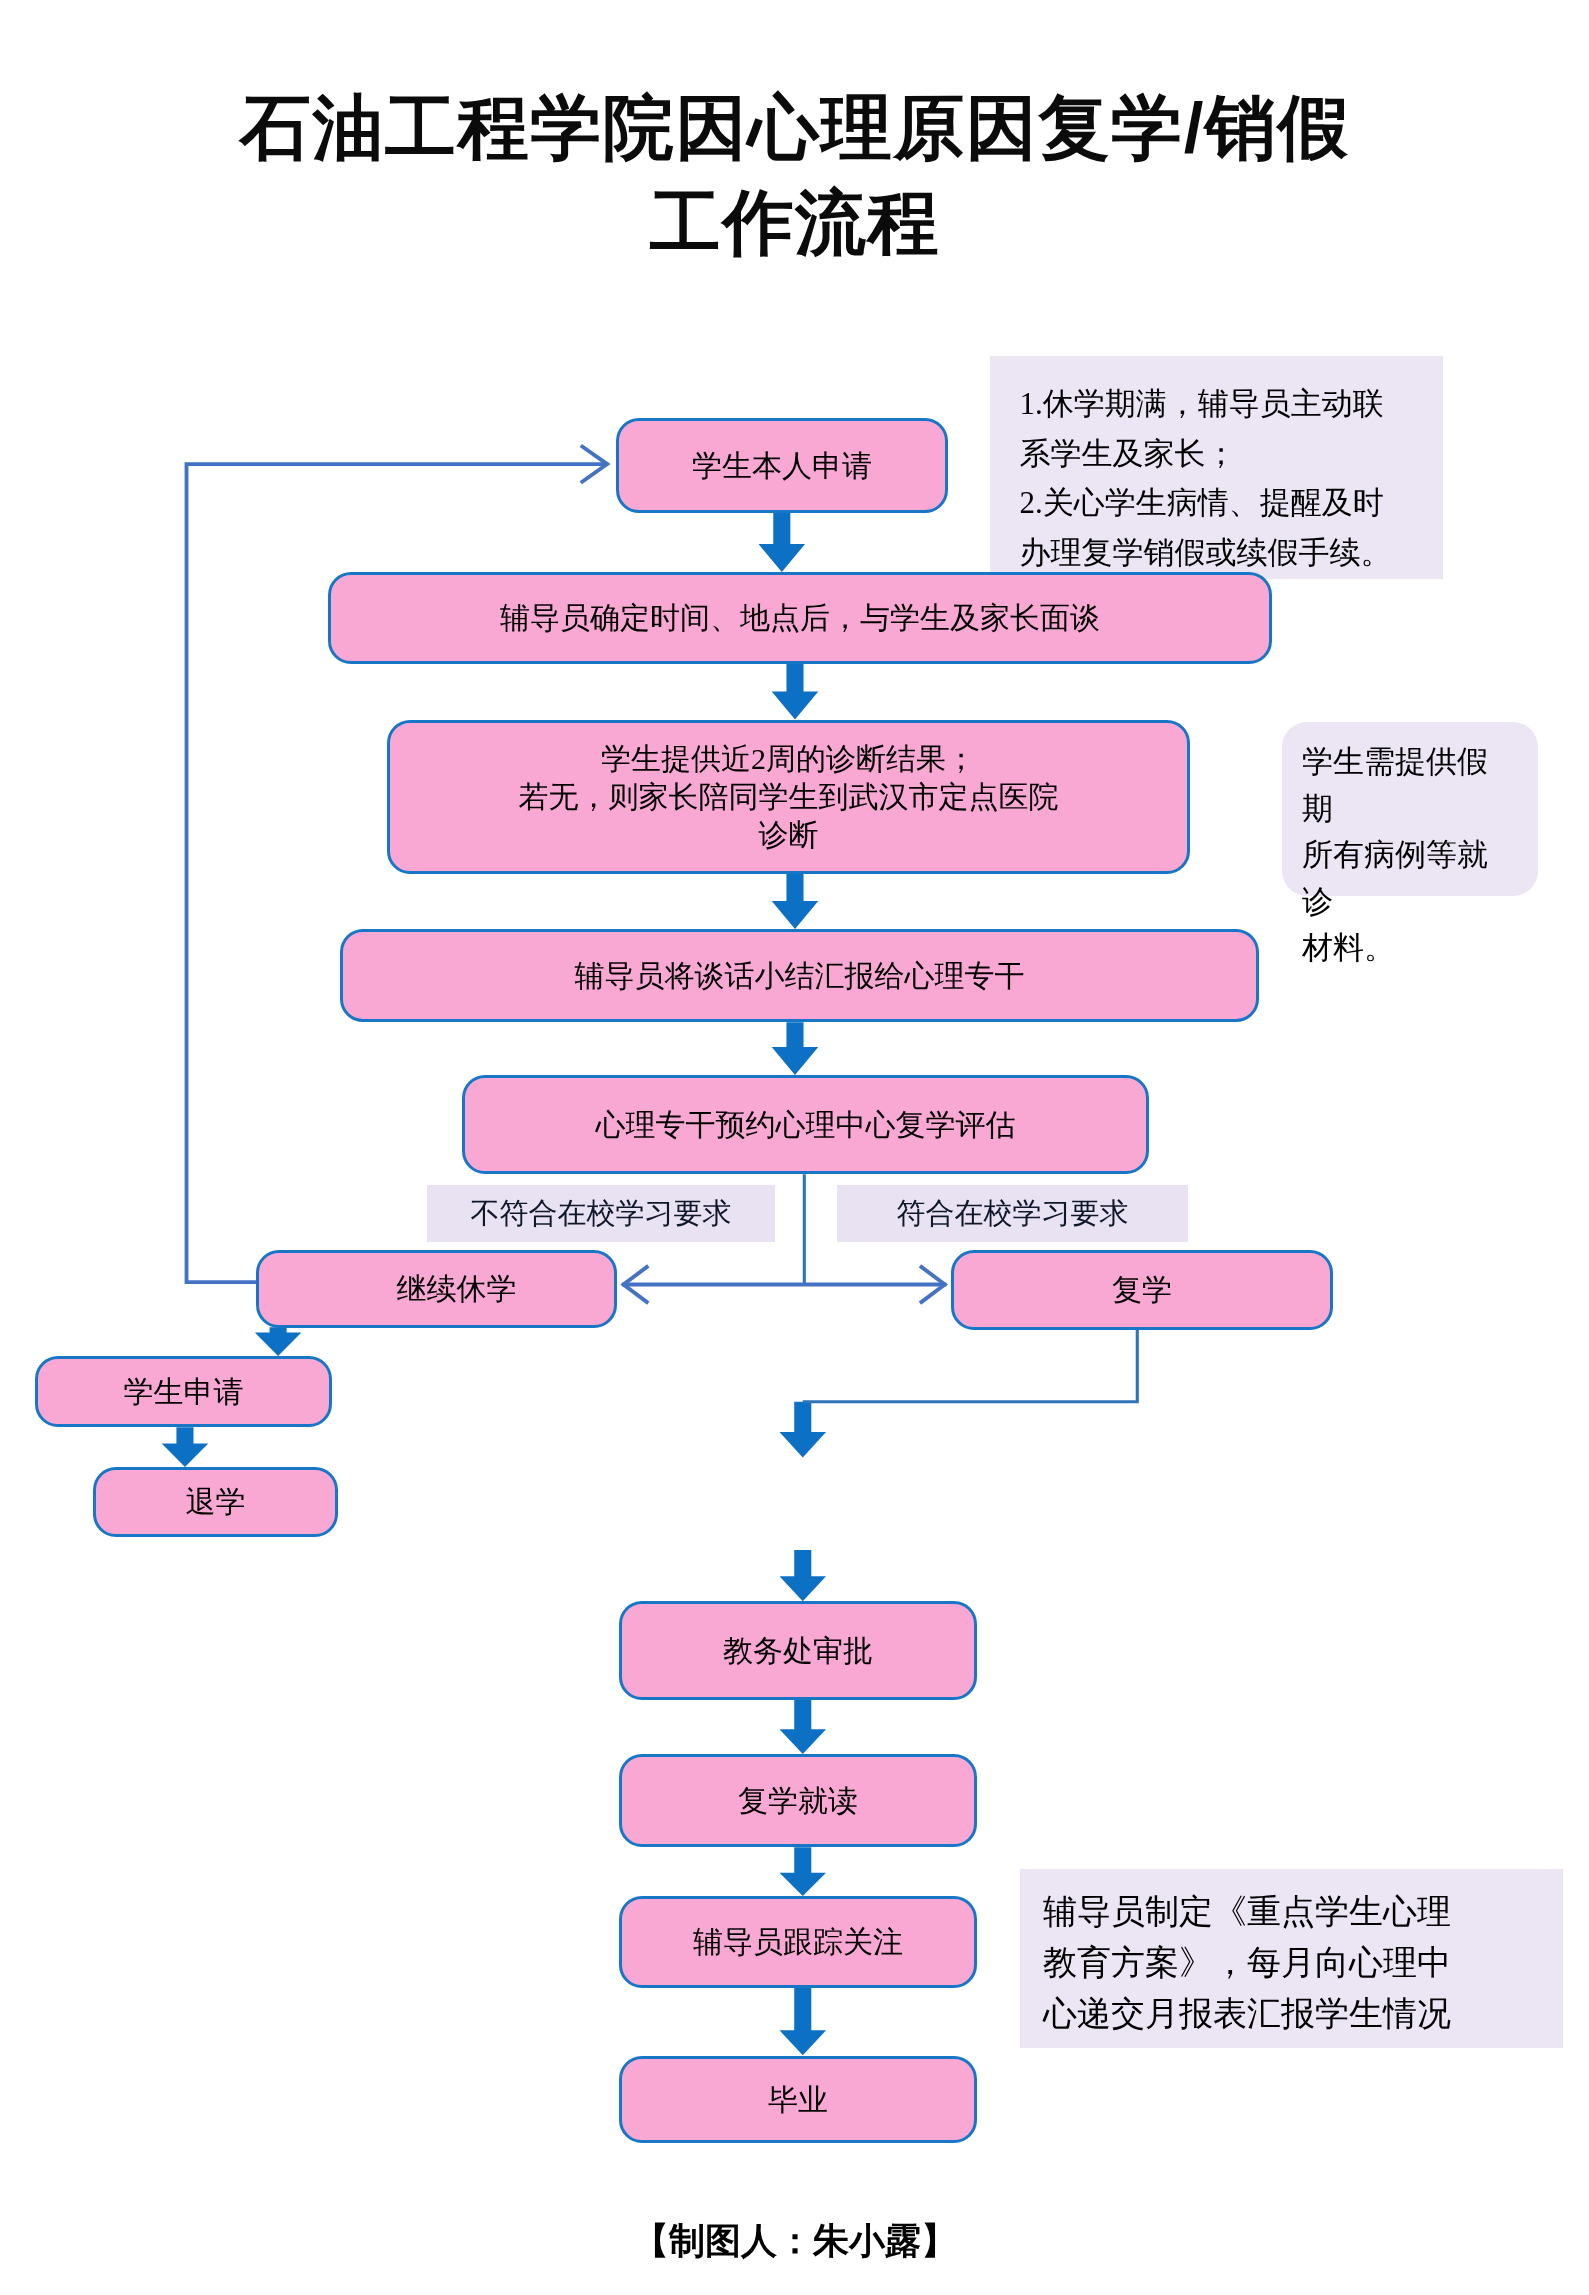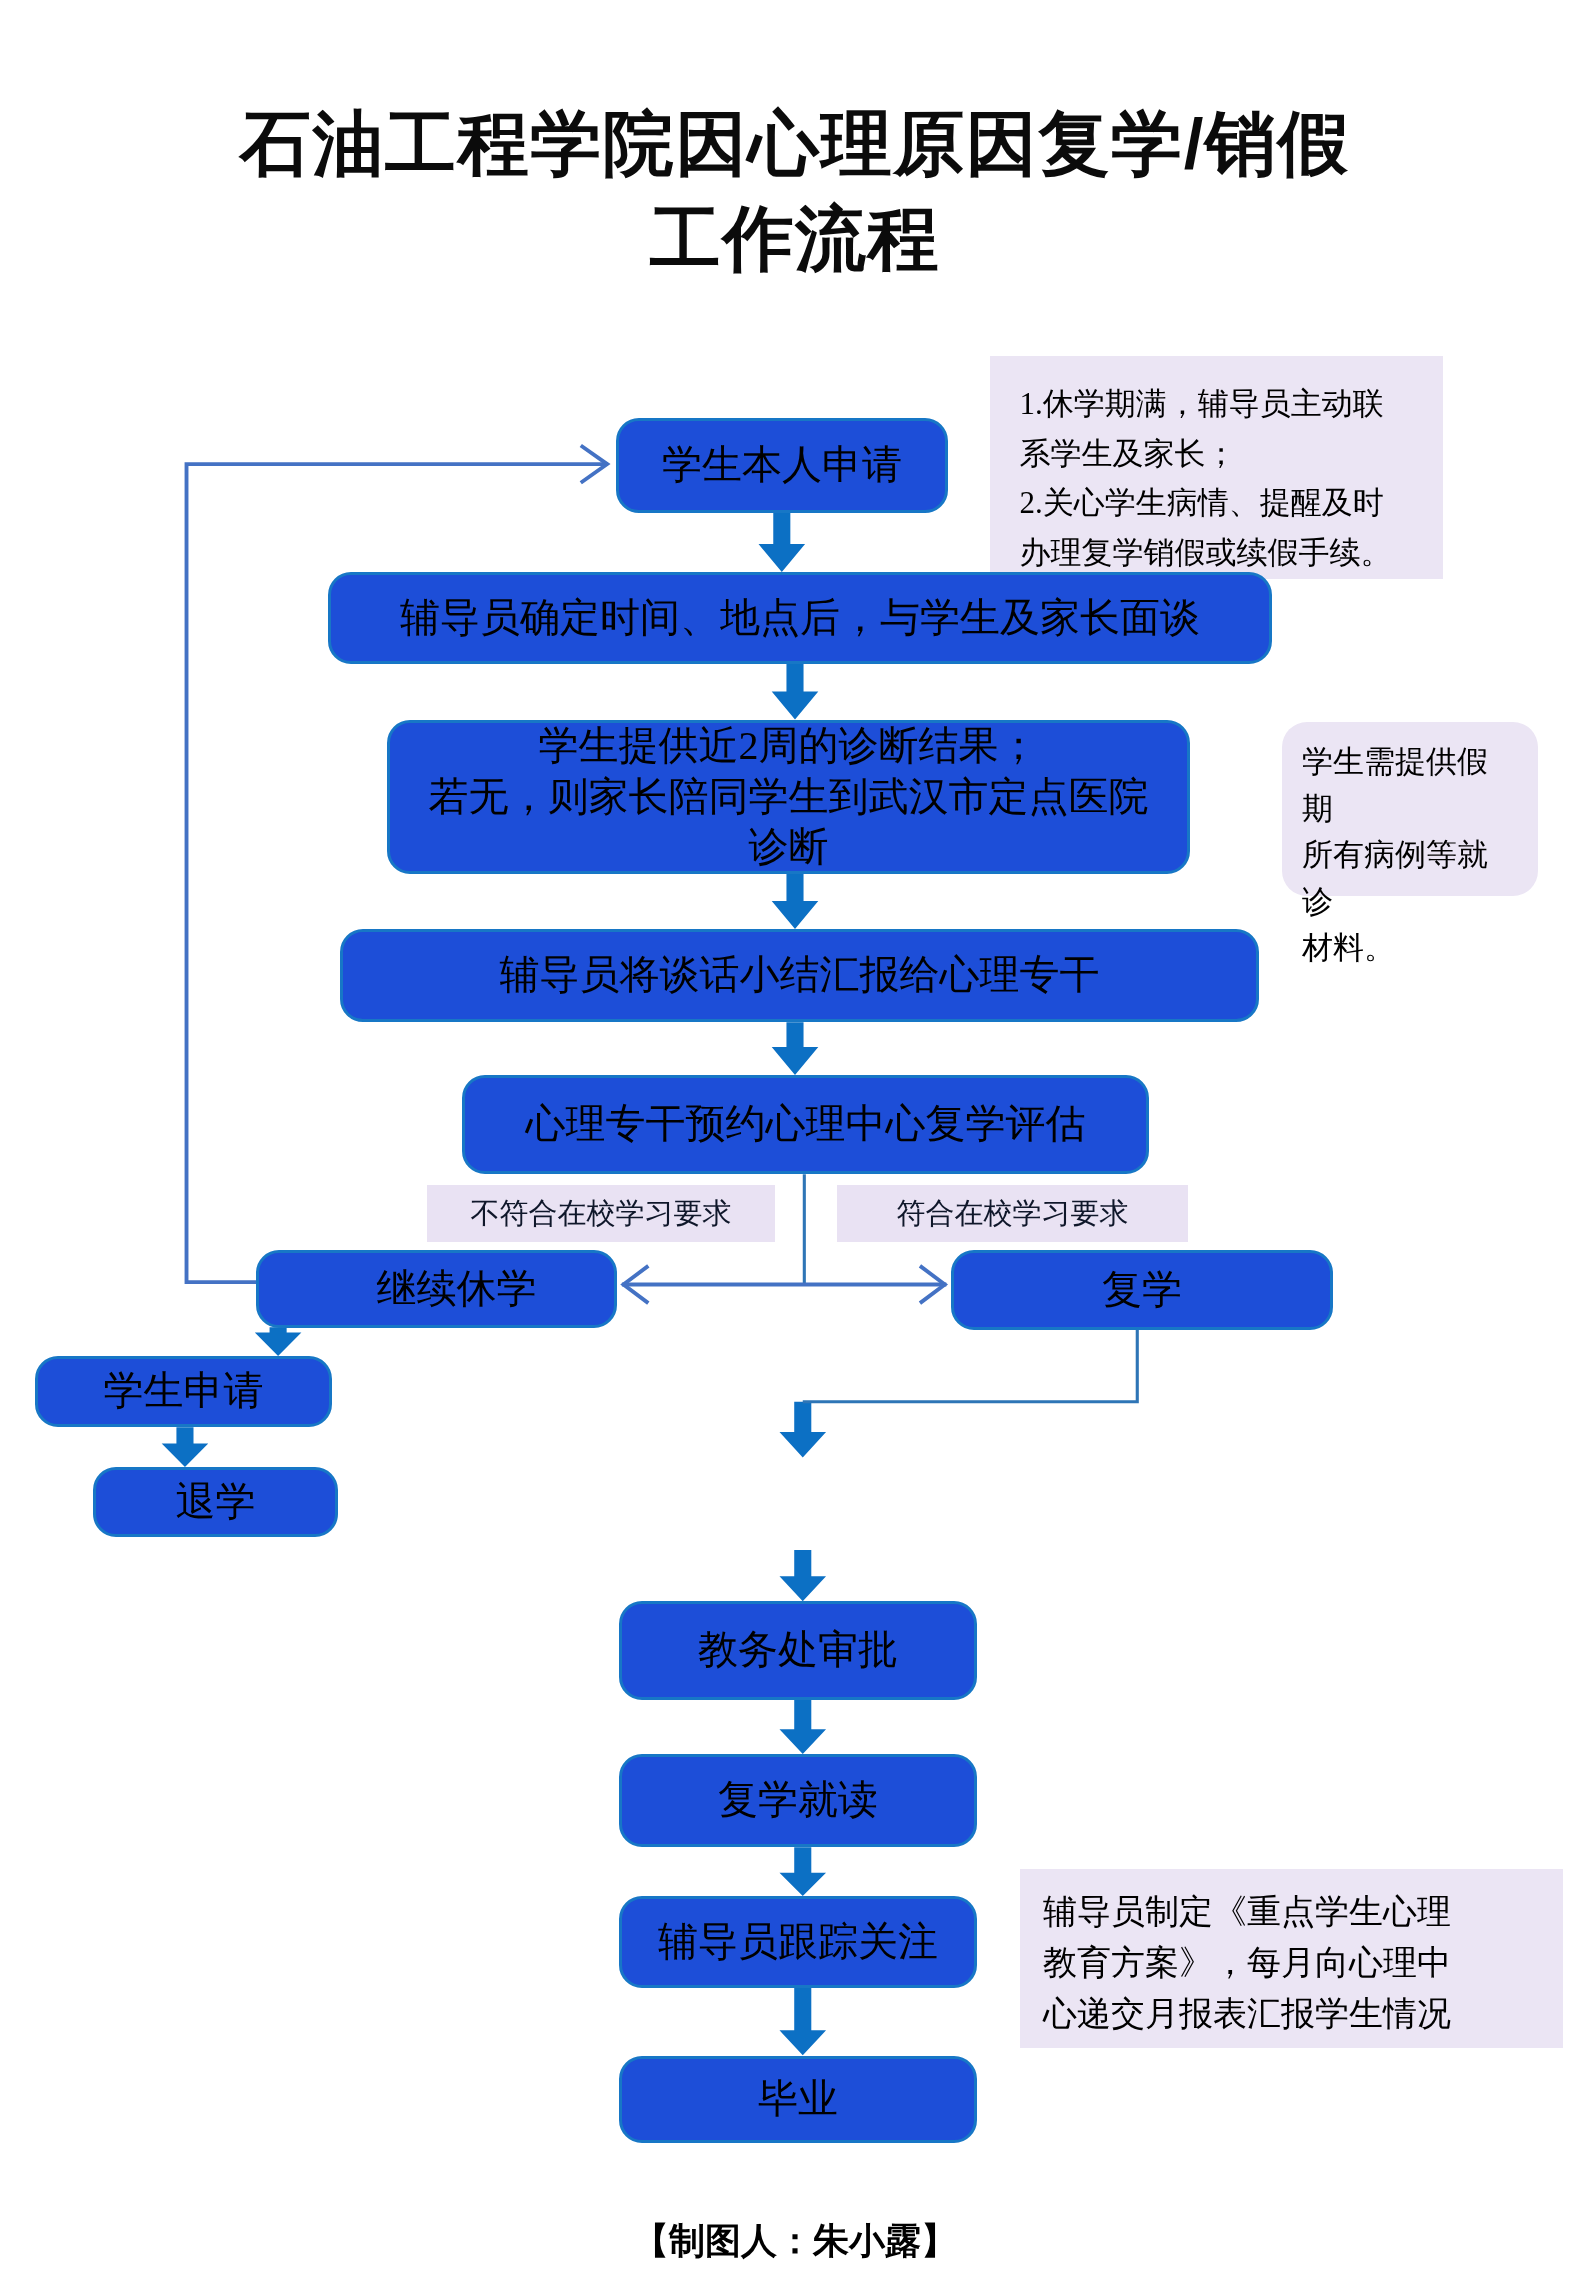--- a/index.html
+++ b/index.html
@@ -1,24 +1,24 @@
 <!DOCTYPE html>
 <html style="--box_border: #1777C6; --arrow_fill: #0C70C4; --connector: #4472C4; --elbow: #2E75B6; --note_bg: #EBE5F4; --label_bg: #E9E2F3;font-size:12.4px"><head>
 <meta charset="utf-8">
 <style>
   html,body{margin:0;padding:0;background:#ffffff;}
   #canvas{position:relative;width:1590px;height:2295px;background:#ffffff;overflow:hidden;
           font-family:"Liberation Serif", serif;}
   #connectors{position:absolute;left:0;top:0;width:1590px;height:2295px;z-index:1;}
-  .ttl{position:absolute;left:0;top:96px;width:1590px;text-align:center;z-index:2;
+  .ttl{position:absolute;left:0;top:80px;width:1590px;text-align:center;z-index:2;
        font-family:"Liberation Sans", sans-serif;font-weight:900;color:#0b0b0b;
        font-size:71px;line-height:1.34;letter-spacing:1.6px;}
-  .node{position:absolute;z-index:3;background:#1d4ed8;border:3.9px solid var(--box_border);
+  .node{position:absolute;z-index:3;background:#f9a8d4;border:3.9px solid var(--box_border);
         border-radius:23px;display:flex;align-items:center;justify-content:center;
-        text-align:center;color:#000;font-size:40px;line-height:1.26;box-sizing:border-box;}
+        text-align:center;color:#000;font-size:30px;line-height:1.26;box-sizing:border-box;}
   .note{position:absolute;z-index:2;background:var(--note_bg);color:#000;
         font-size:31px;line-height:1.6;white-space:pre-line;box-sizing:border-box;text-align:left;}
   .plabel{position:absolute;z-index:2;background:var(--label_bg);color:#0f172a;font-size:29px;
         display:flex;align-items:center;justify-content:center;text-align:center;box-sizing:border-box;}
   .cap{position:absolute;left:0;top:2217px;width:1590px;text-align:center;z-index:2;
        font-family:"Liberation Sans", sans-serif;font-weight:700;font-size:36px;color:#000;}
 </style>
 </head>
 <body>
 

